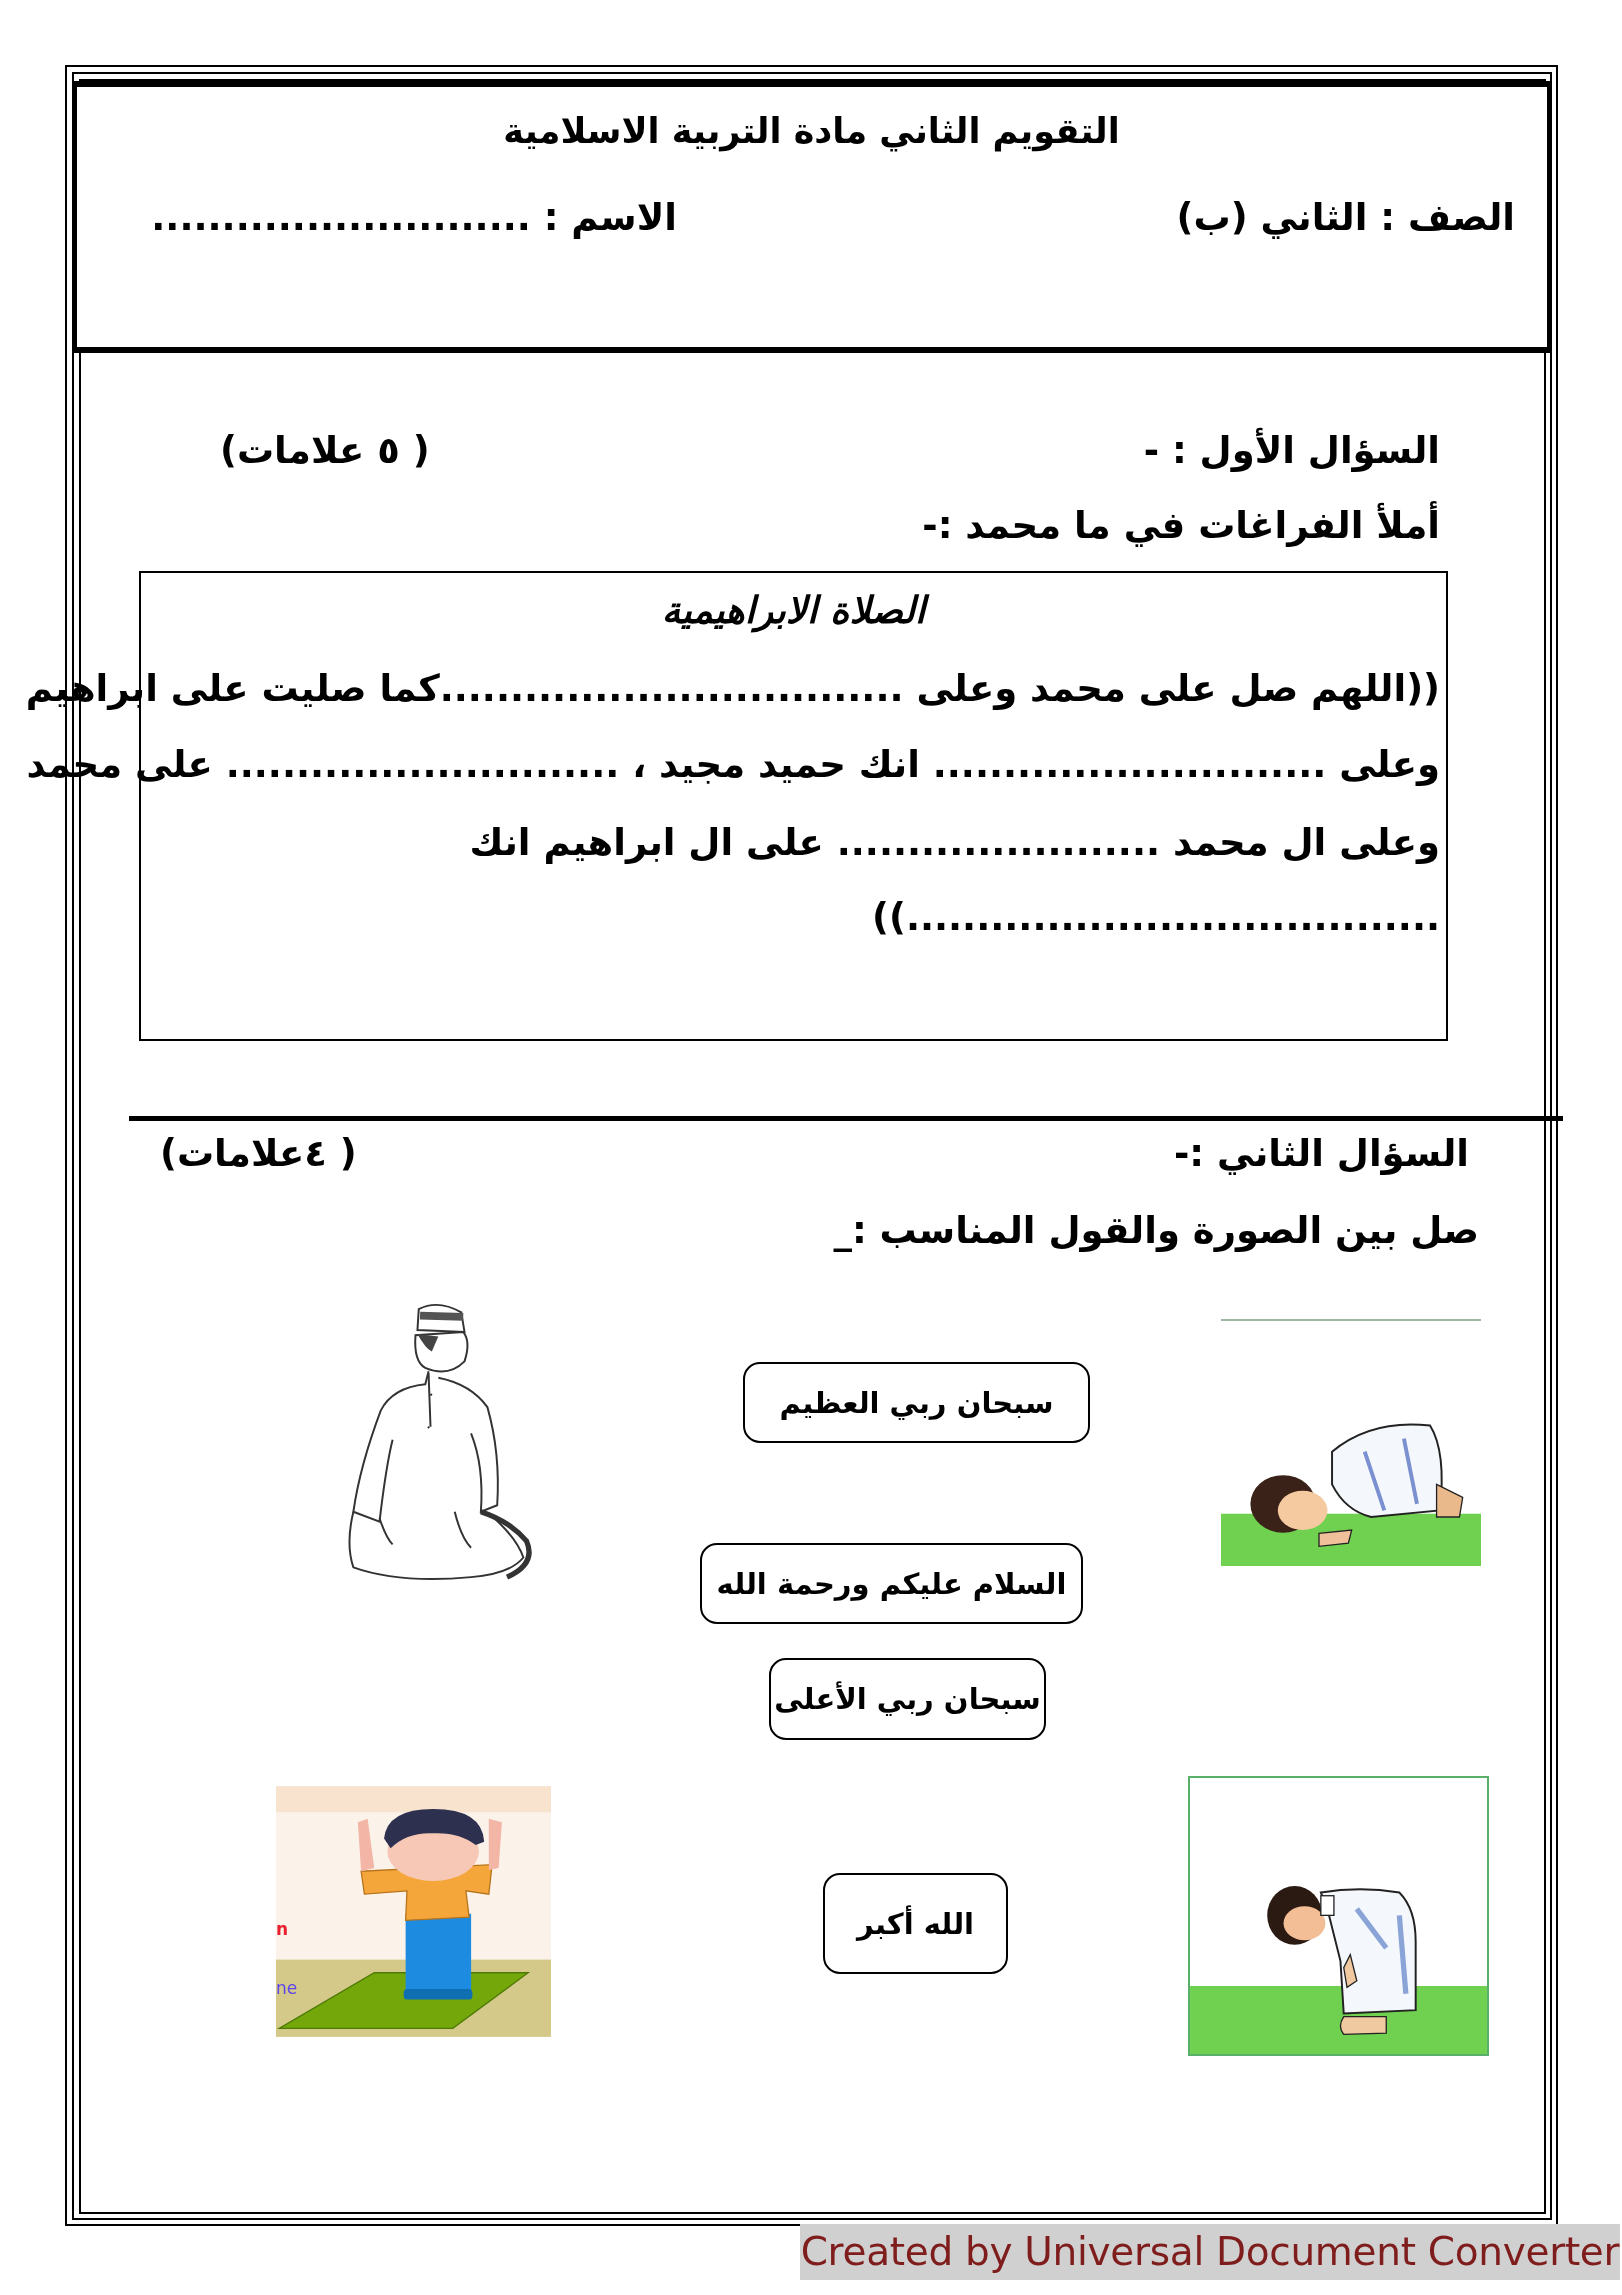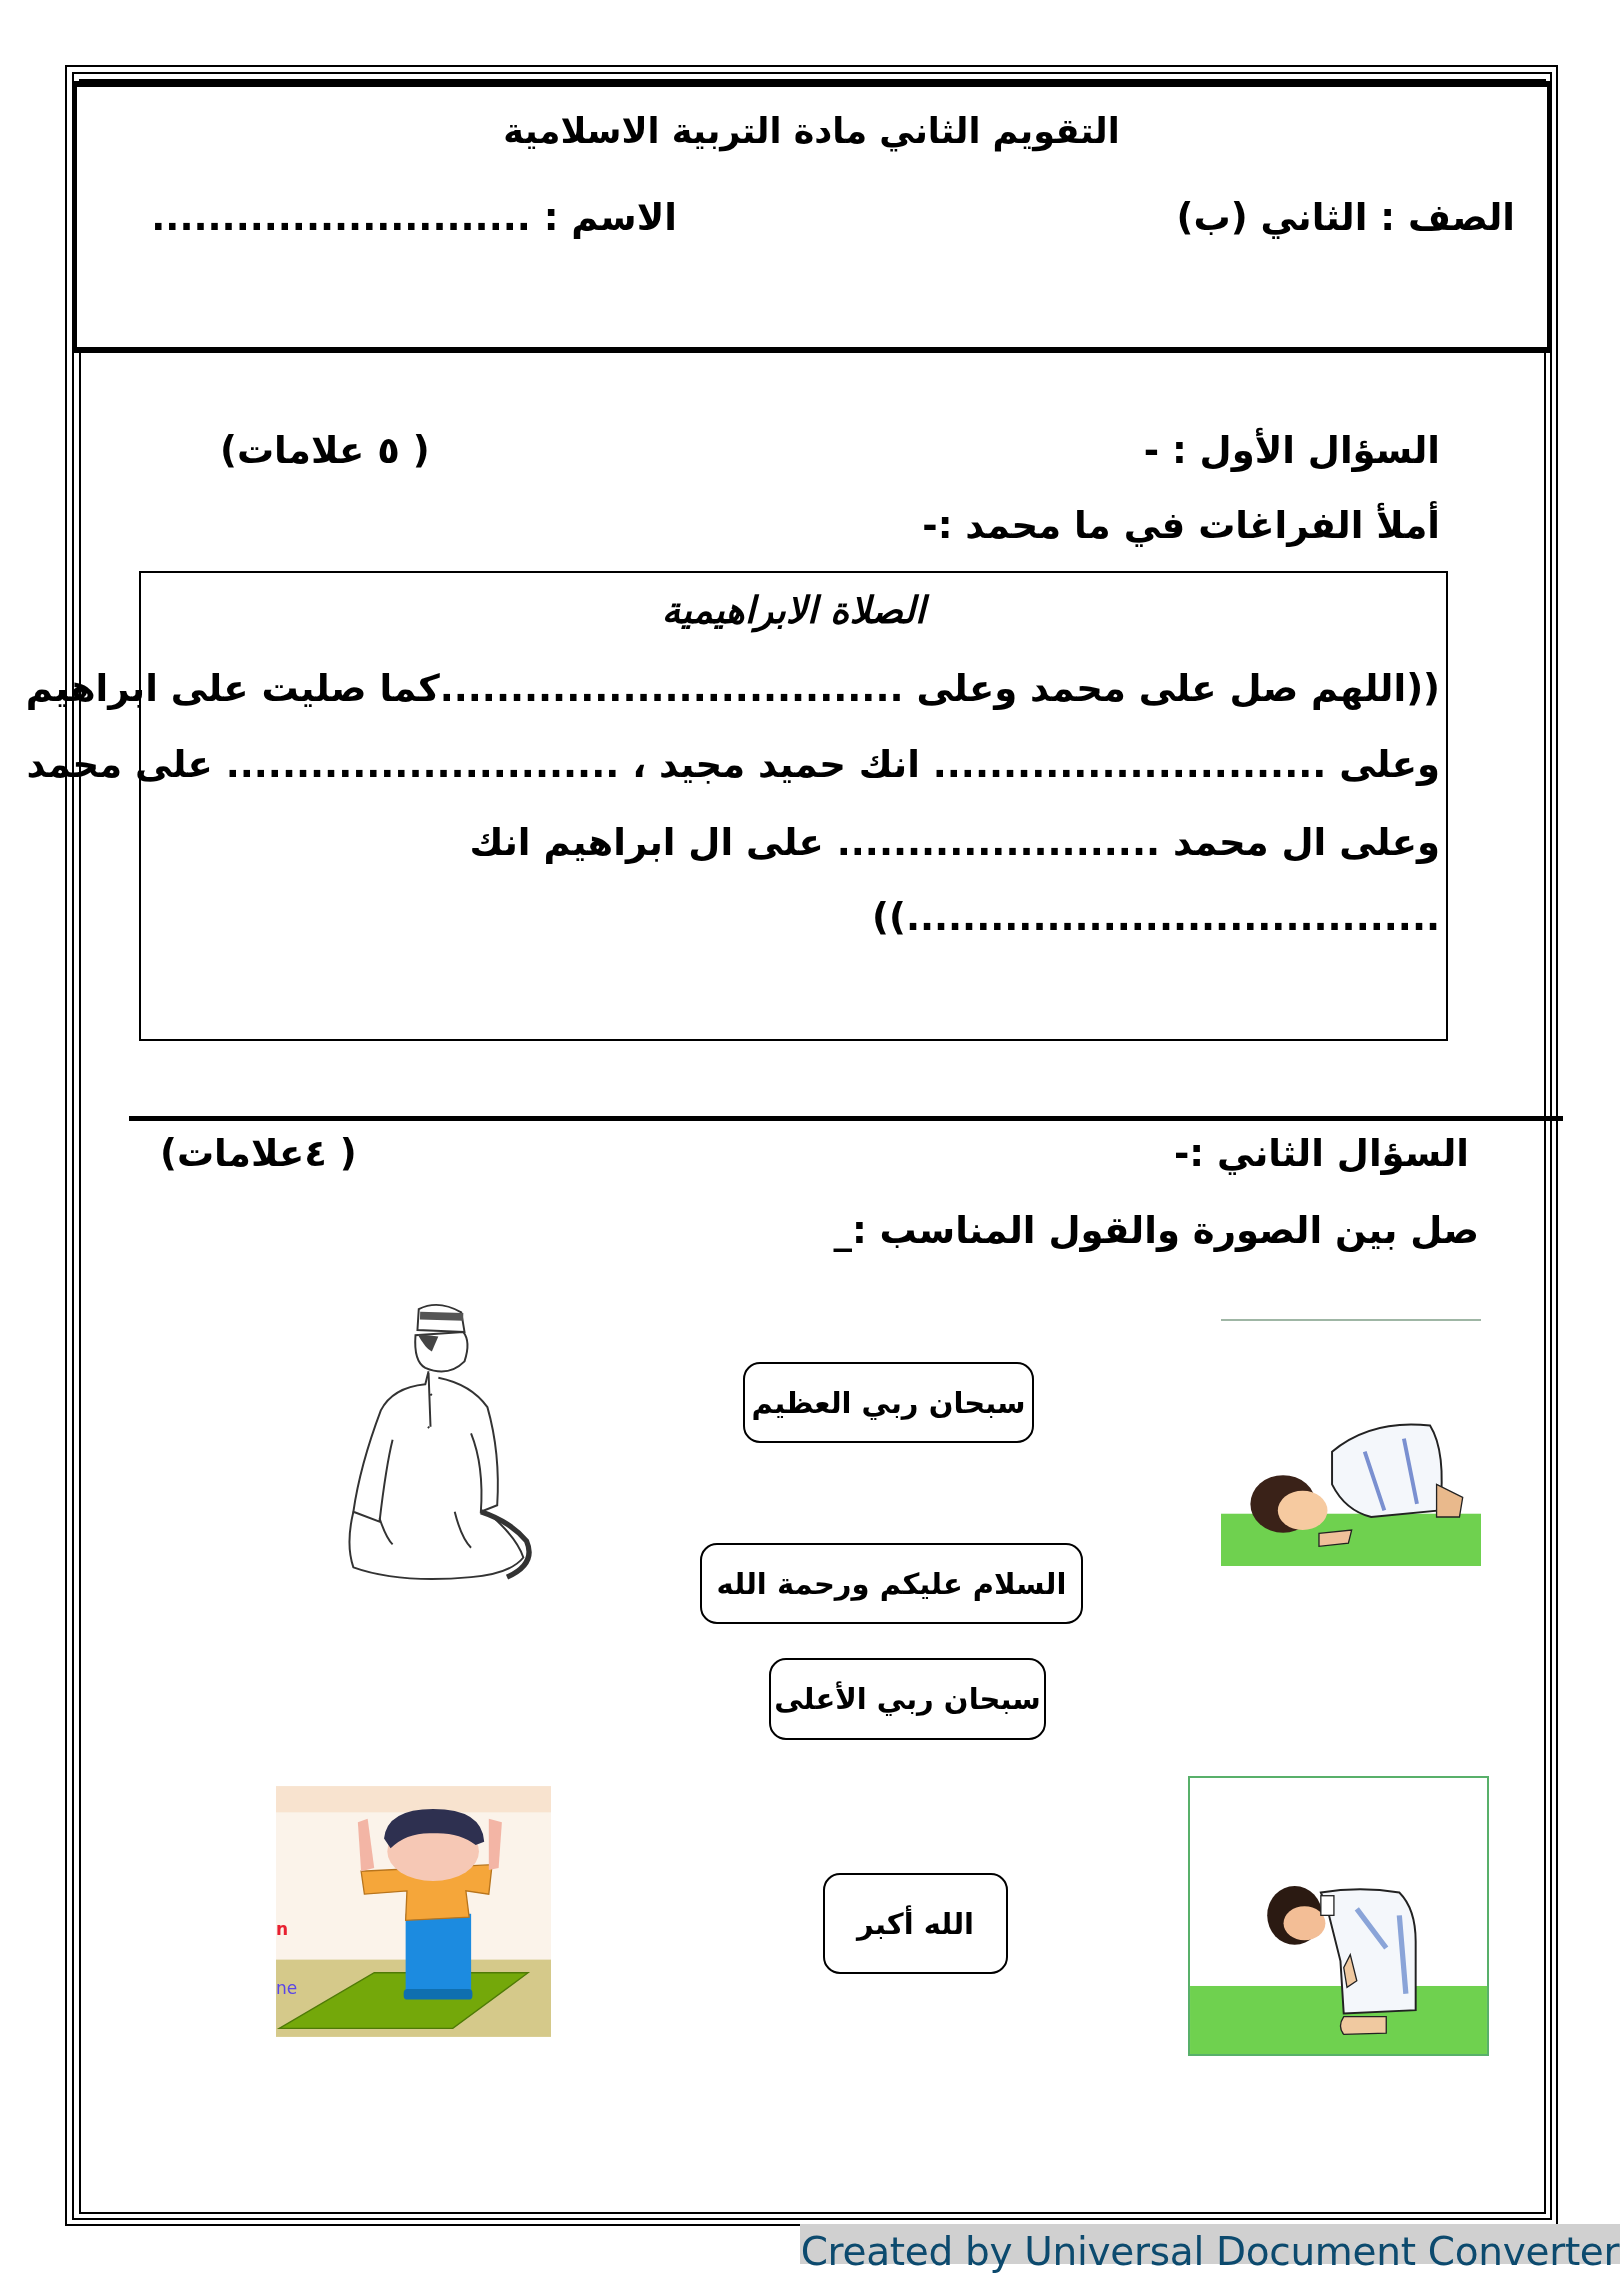--- a/index.html
+++ b/index.html
@@ -38,32 +38,32 @@
 
   .separator { left:129px; top:1116px; width:1434px; height:4.6px; background:#000; }
 
   .q2-title { right:154px; top:1132px; }
   .q2-marks { left:160px; top:1132px; }
   .q2-instr { right:144px; top:1209px; }
 
   .ans-box { border:2.6px solid #000; border-radius:17px; box-sizing:border-box;
              display:flex; align-items:center; justify-content:center; background:#fff;
              font-size:29px; font-weight:bold; direction:rtl; cursor:pointer; }
-  .ans-a { left:743px; top:1362px; width:291px; height:81px; }
+  .ans-a { left:743px; top:1362px; width:347px; height:81px; }
   .ans-b { left:700px; top:1543px; width:383px; height:81px; }
   .ans-c { left:769px; top:1658px; width:277px; height:82px; }
   .ans-d { left:823px; top:1873px; width:185px; height:101px; }
 
   .pic { overflow:hidden; cursor:pointer; }
   .pic-sit { left:340px; top:1296px; width:200px; height:304px; }
   .pic-sujud { left:1221px; top:1319px; width:260px; height:245px; background:#ffffff; border-top:2px solid #9fb6a5; }
   .pic-takbir { left:276px; top:1786px; width:275px; height:251px; }
   .pic-ruku { left:1188px; top:1776px; width:301px; height:280px; border:2px solid #58b06a; box-sizing:border-box; background:#fff; }
 
-  .watermark { left:800px; top:2224px; width:820px; height:40px; background:#d0d0d0; color:#0c4a6e;
+  .watermark { left:800px; top:2224px; width:820px; height:56px; background:#d0d0d0; color:#7f1d1d;
                font-family:"DejaVu Sans", sans-serif; font-size:39px; line-height:56px; text-align:center; white-space:nowrap; letter-spacing:-0.3px; }
 </style>
 </head>
 <body>
 
 <div class="abs outer1"></div>
 <div class="abs outer2"></div>
 <div class="abs outer3"></div>
 
 <div class="abs header-box"></div>

